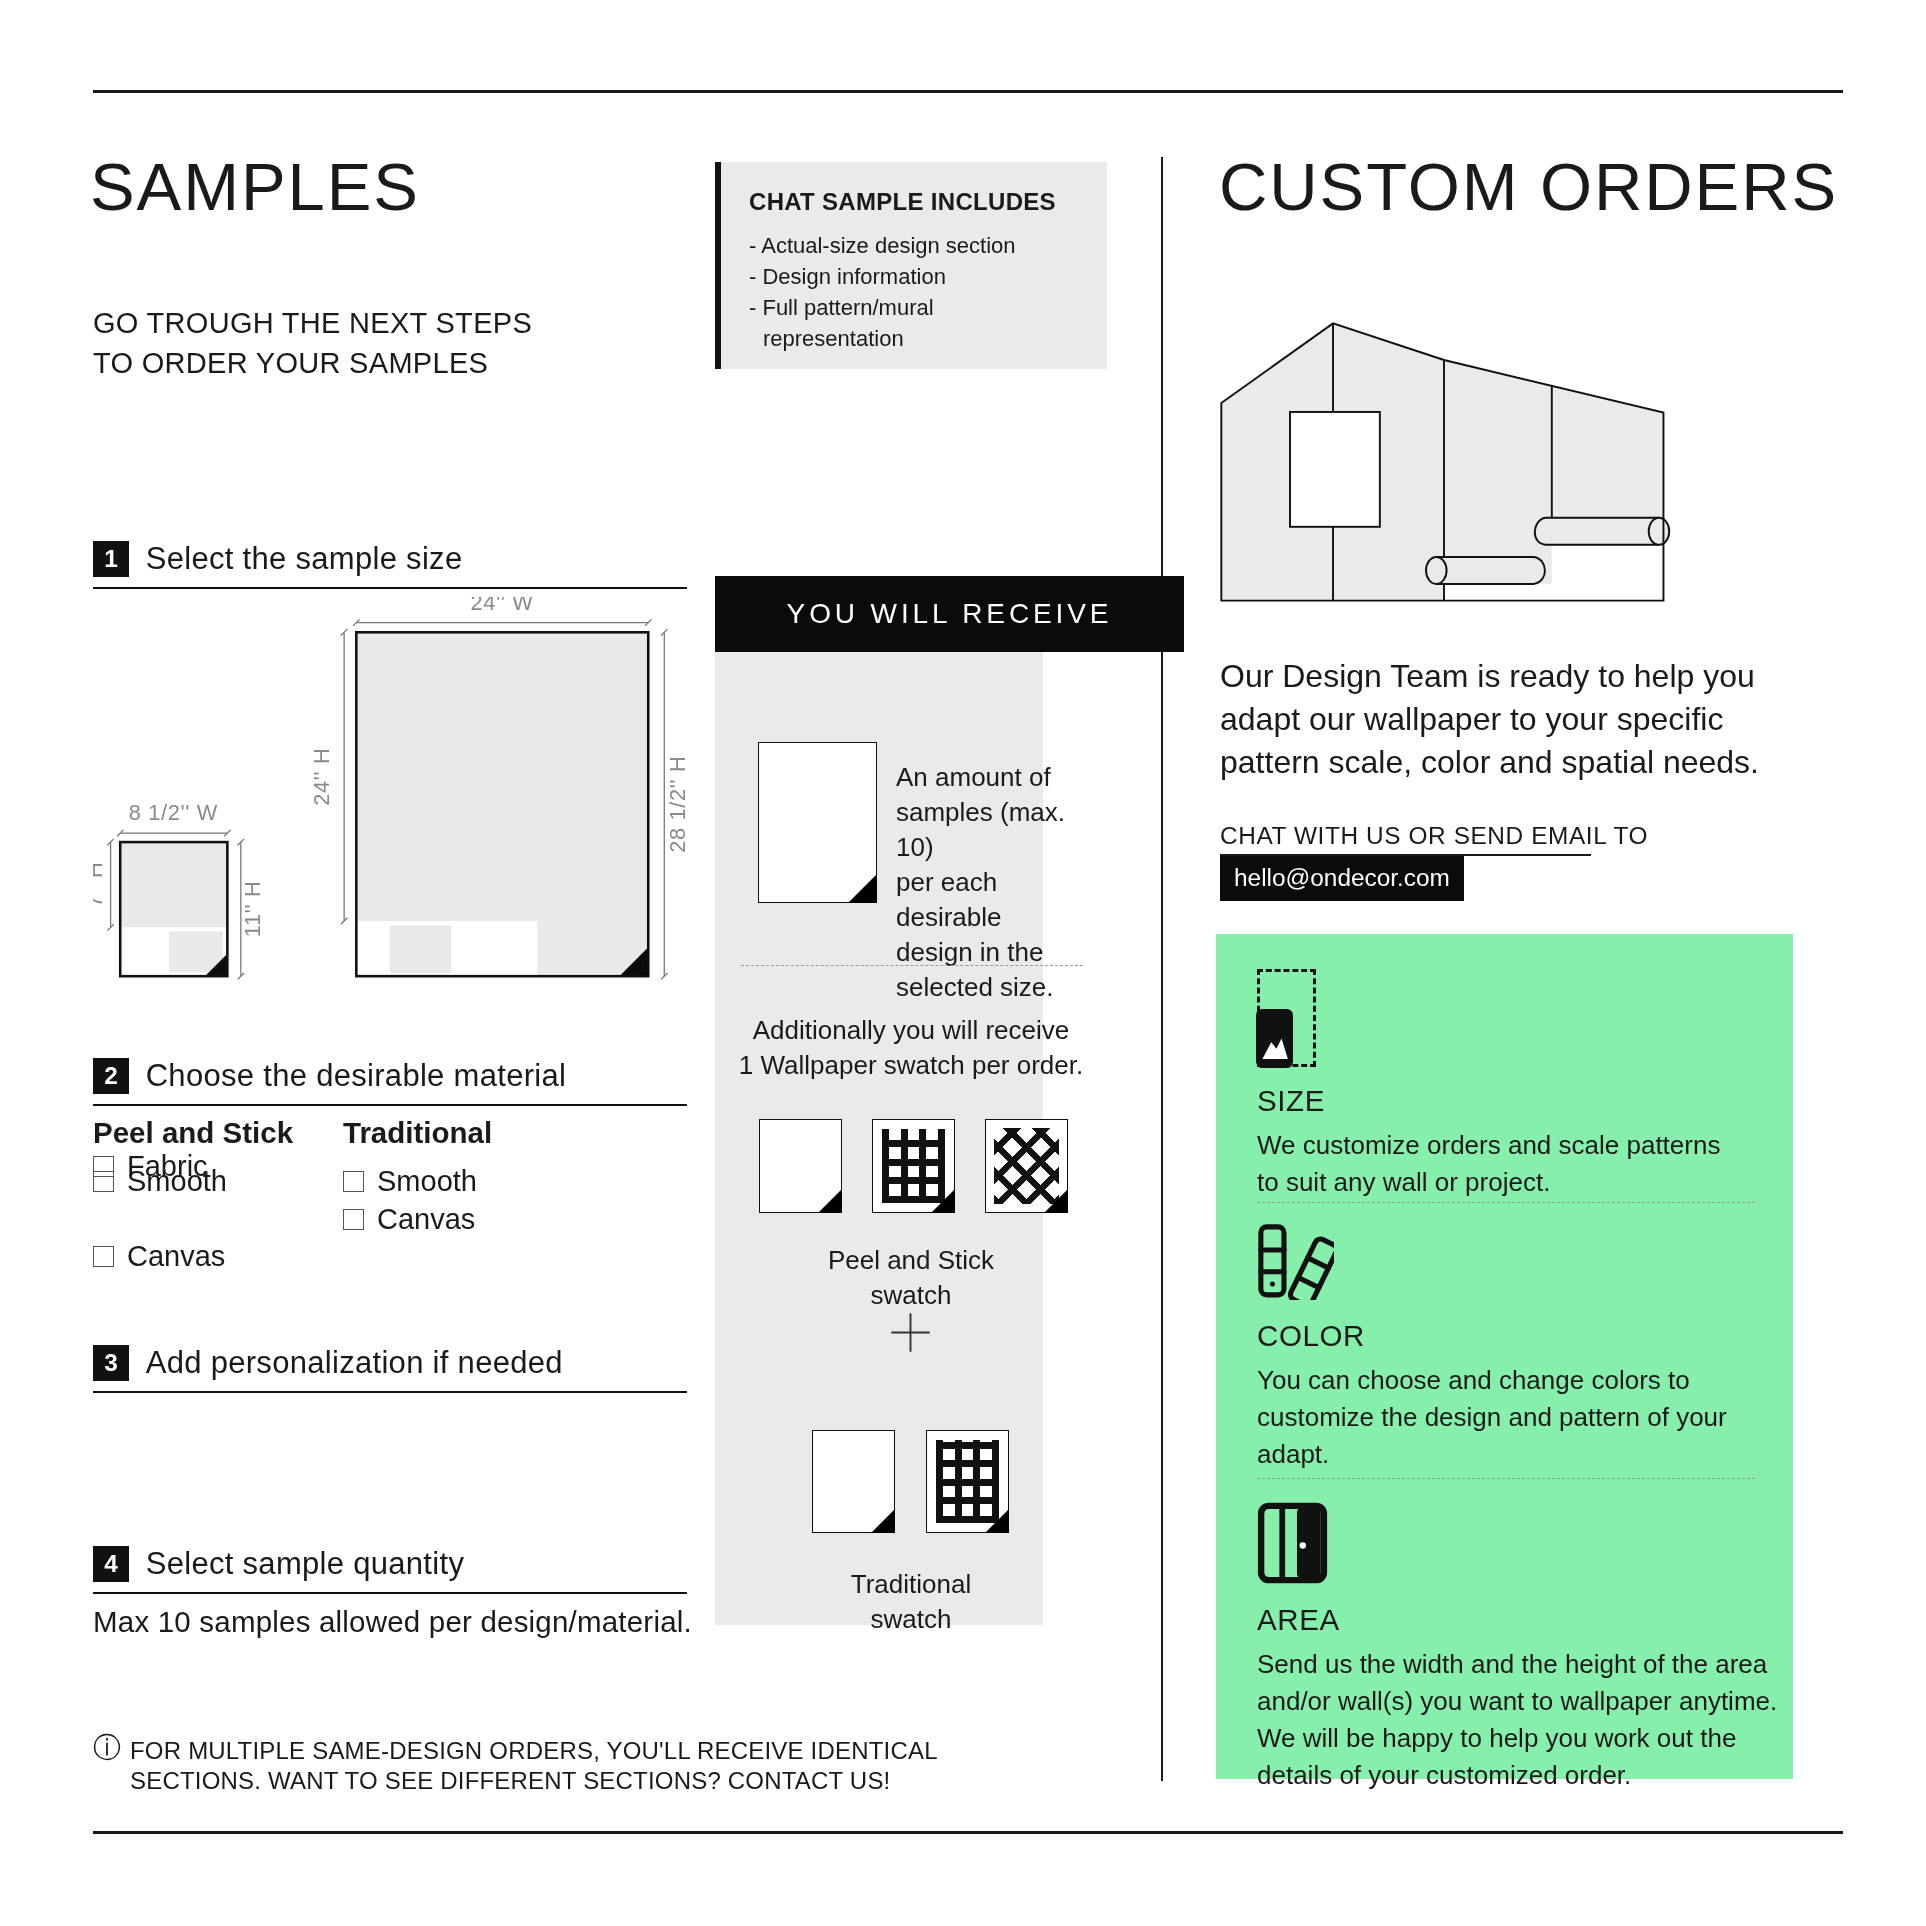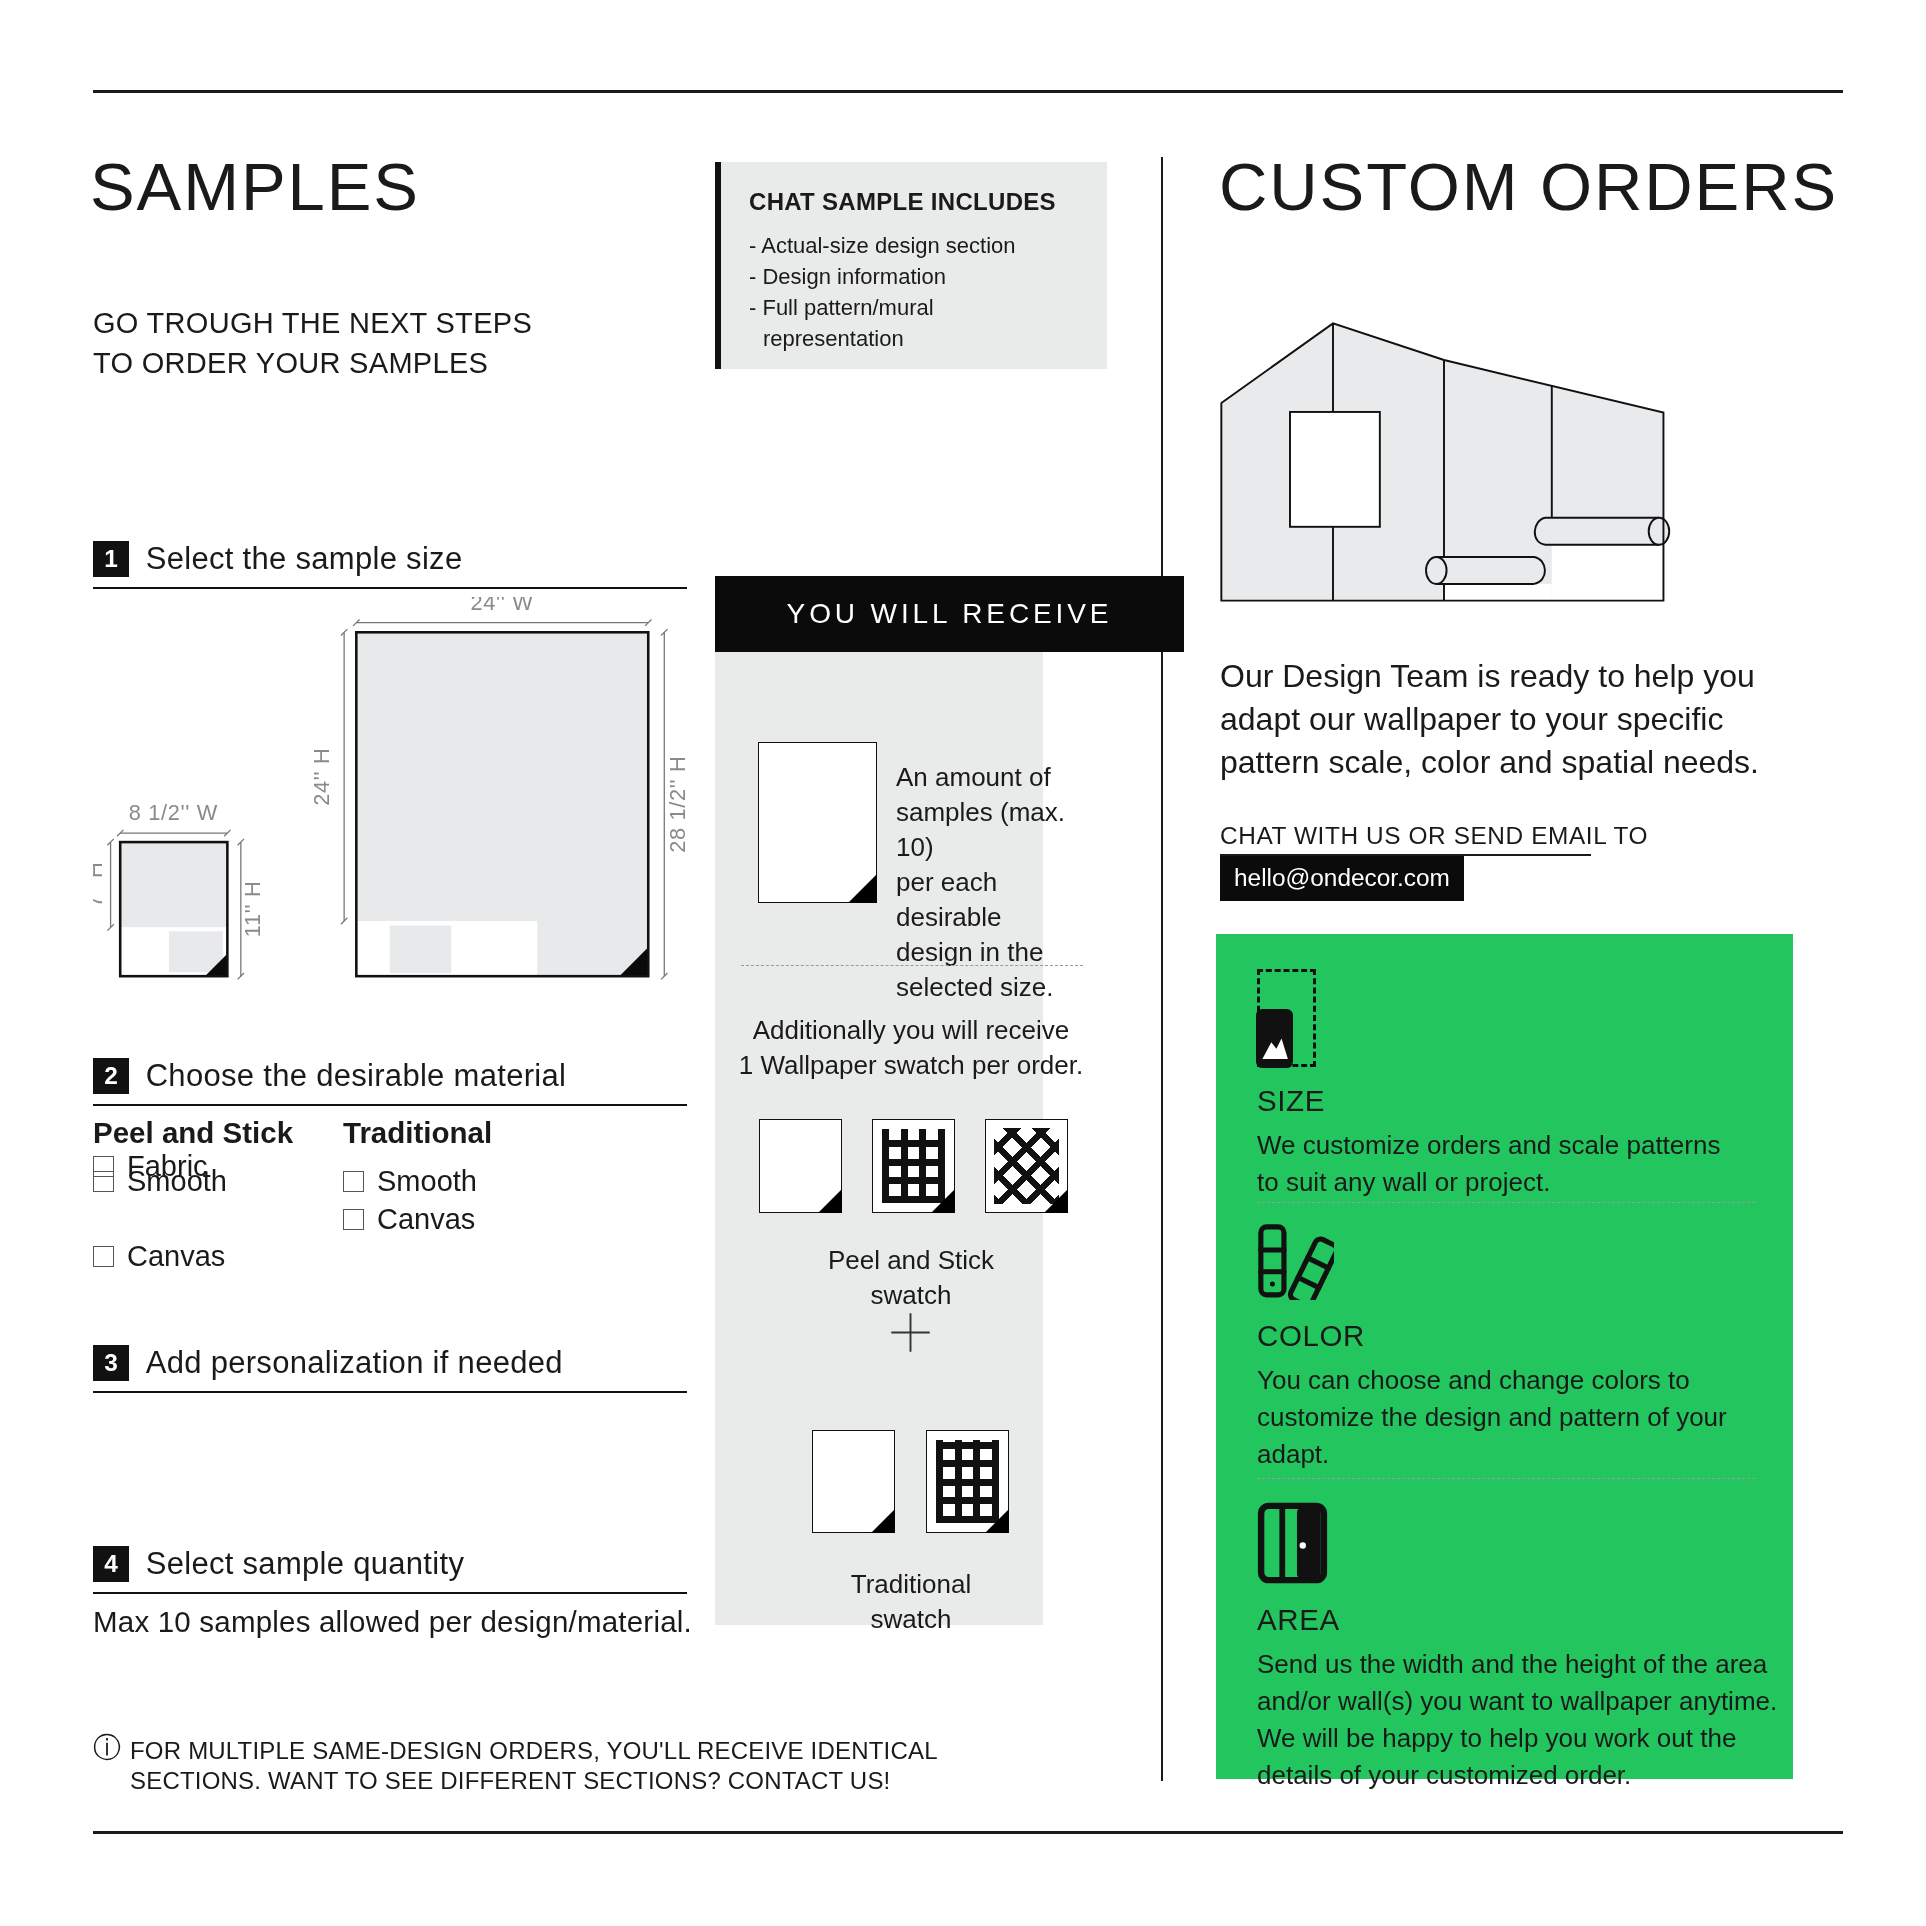--- a/index.html
+++ b/index.html
@@ -35,21 +35,21 @@
      repeating-linear-gradient(0deg,#111 0 7px,transparent 7px 18.6px);}
   .pat-diag{position:absolute;inset:7.7px;background-image:
      repeating-linear-gradient(45deg,#111 0 6.4px,transparent 6.4px 20px),
      repeating-linear-gradient(-45deg,#111 0 6.4px,transparent 6.4px 20px);}
   .mid-text{font-size:26px;line-height:35px;}
   .center{text-align:center;}
   .dashline{position:absolute;border-top:1.9px dashed #9a9a9a;}
   
   .chip{position:absolute;background:#0b0b0b;color:#fff;font-size:24.4px;padding:7.7px 14px 9px 14px;white-space:nowrap;}
   .chat{font-size:24.4px;letter-spacing:0.6px;white-space:nowrap;}
-  .graybox{position:absolute;left:1216px;top:934px;width:577px;height:845px;background:#22c55e;}
+  .graybox{position:absolute;left:1216px;top:934px;width:577px;height:845px;background:#86efac;}
   .feat-head{font-size:29.5px;letter-spacing:0.6px;margin:16.7px 0 9px 0;}
   .feat-line{font-size:26px;line-height:37px;}
   .size-icon{position:relative;width:59px;height:98px;border:3.9px dashed #111;box-sizing:border-box;}
   .size-glyph{position:absolute;left:-3.9px;bottom:-3.9px;width:37px;height:59px;background:#111;border-radius:6.4px;}
   .foot{font-size:24px;line-height:30px;letter-spacing:0.2px;}
   .info-ic{font-size:28px;line-height:28px;}
   .dim-label{fill:#8a8a8a;font-family:"Liberation Sans",sans-serif;font-size:34px;letter-spacing:1px;}
 </style>
 </head>
 <body>

